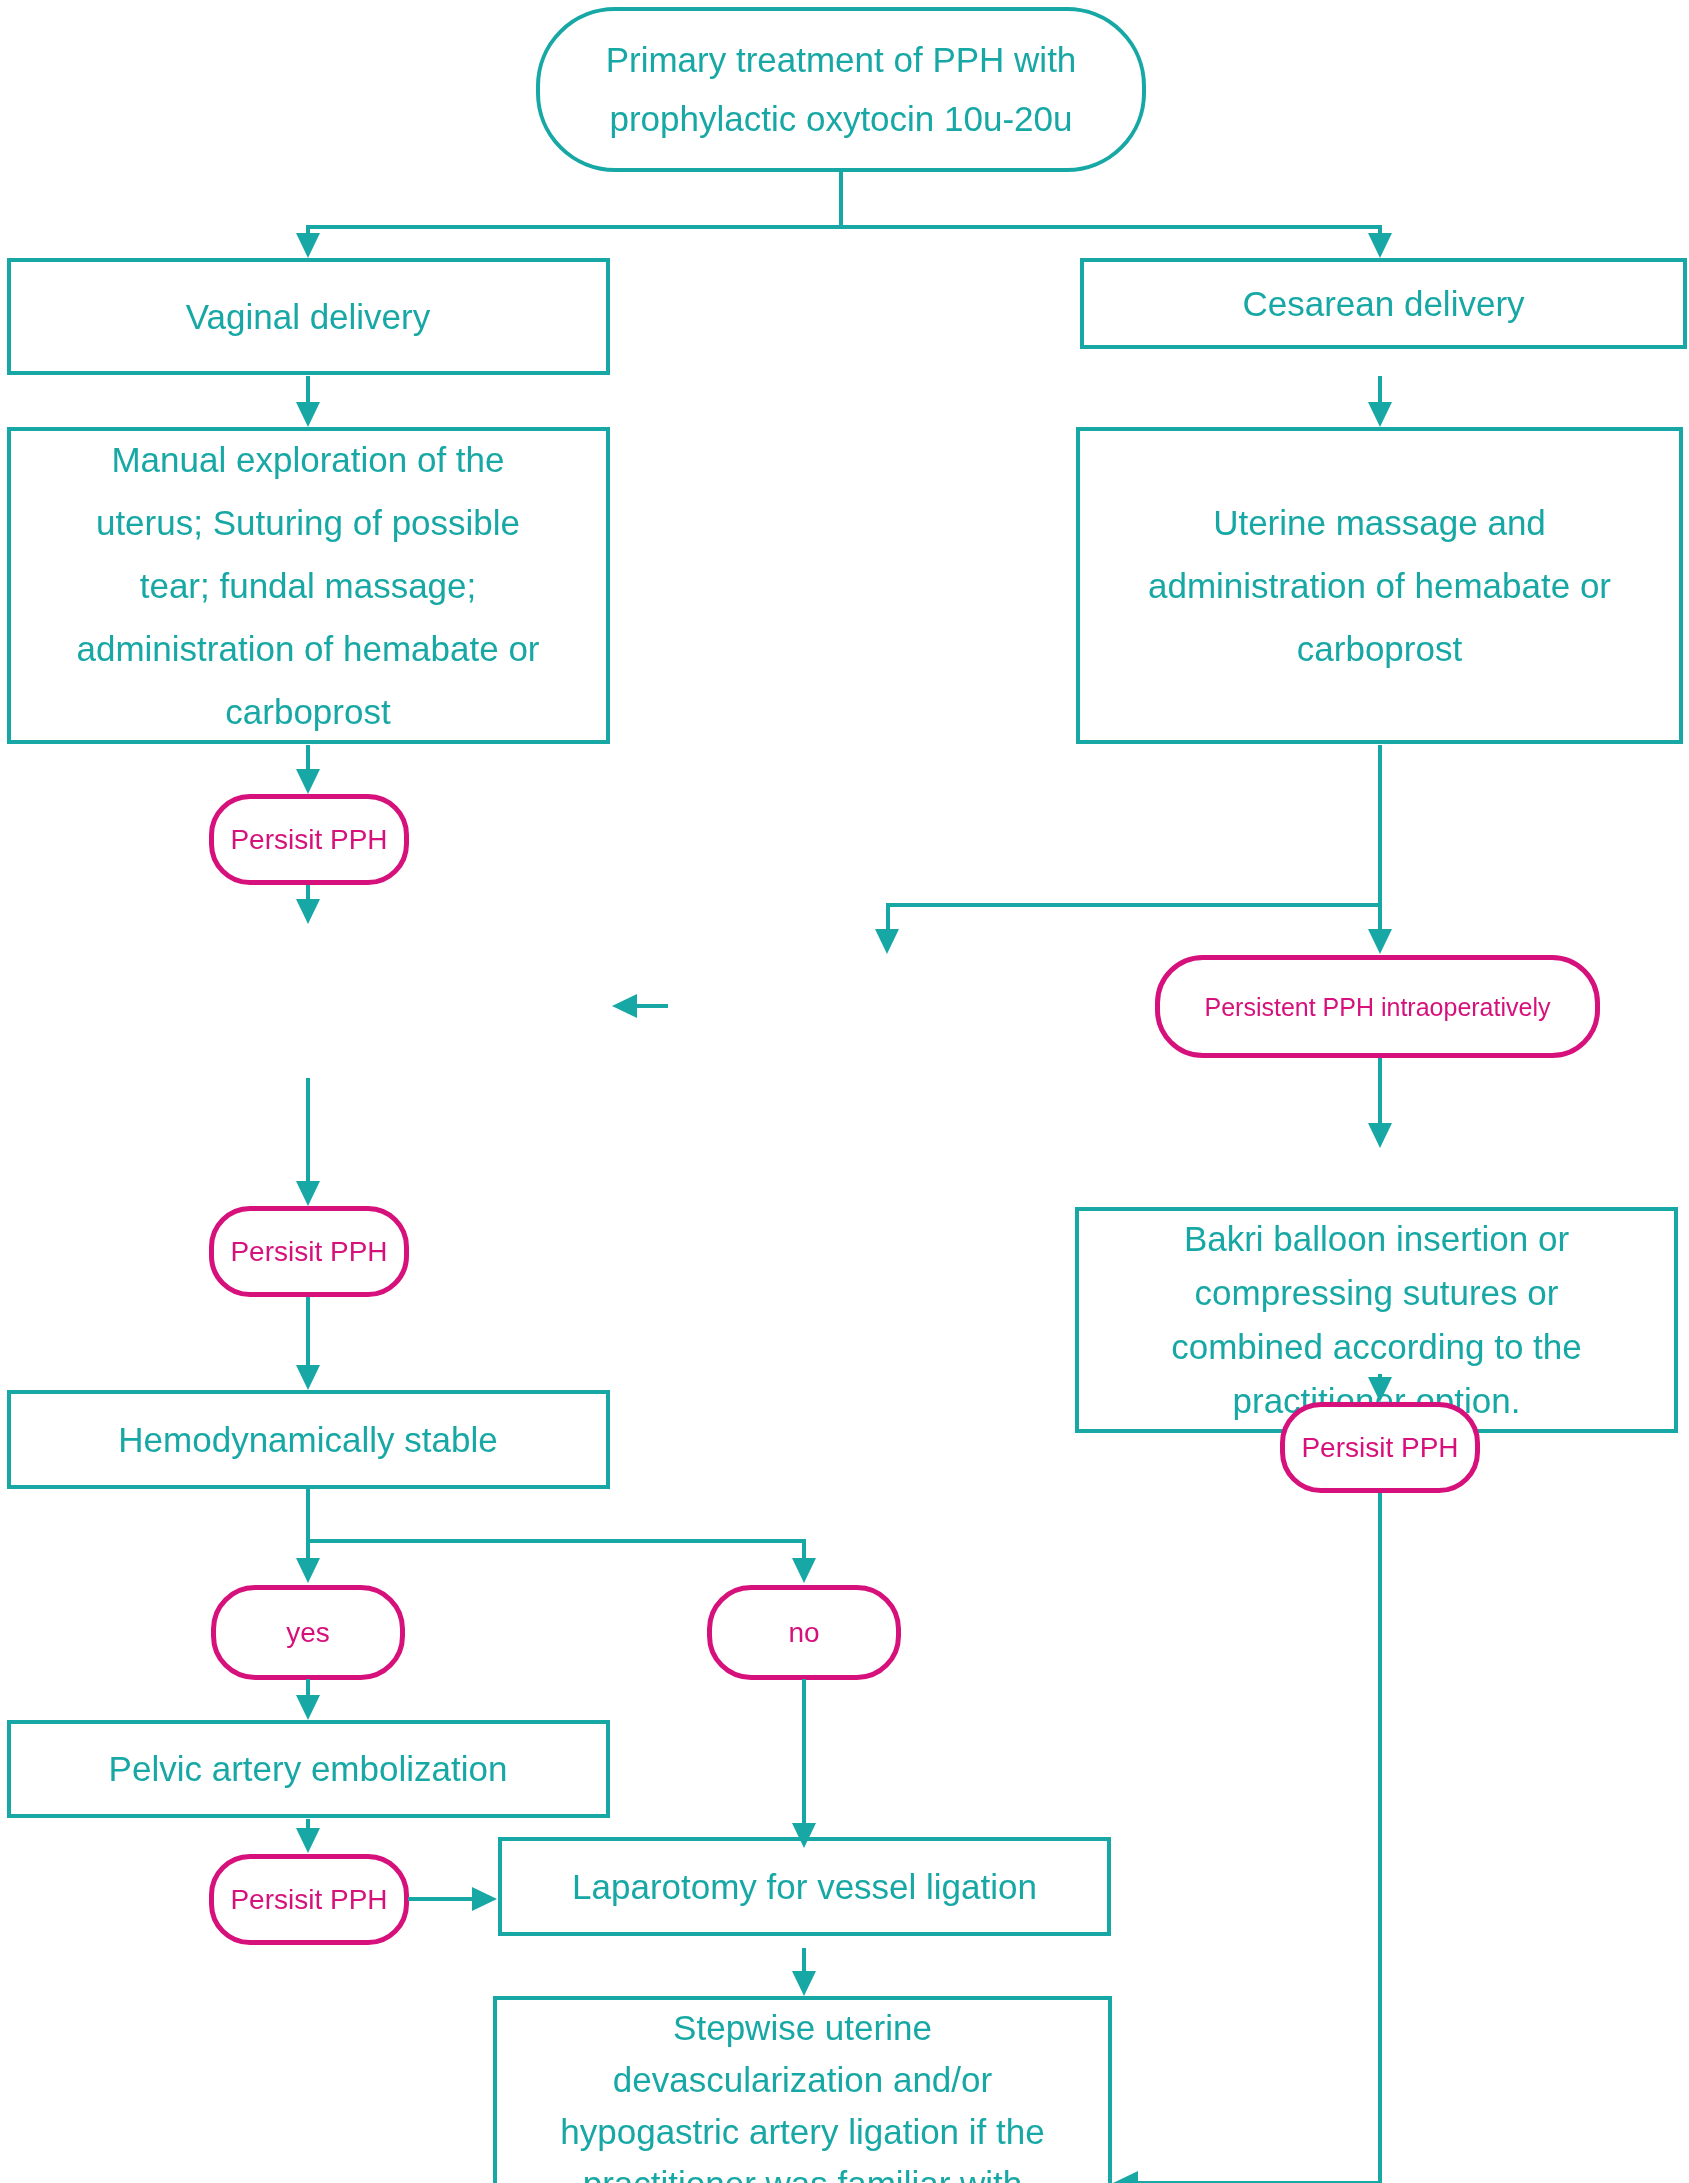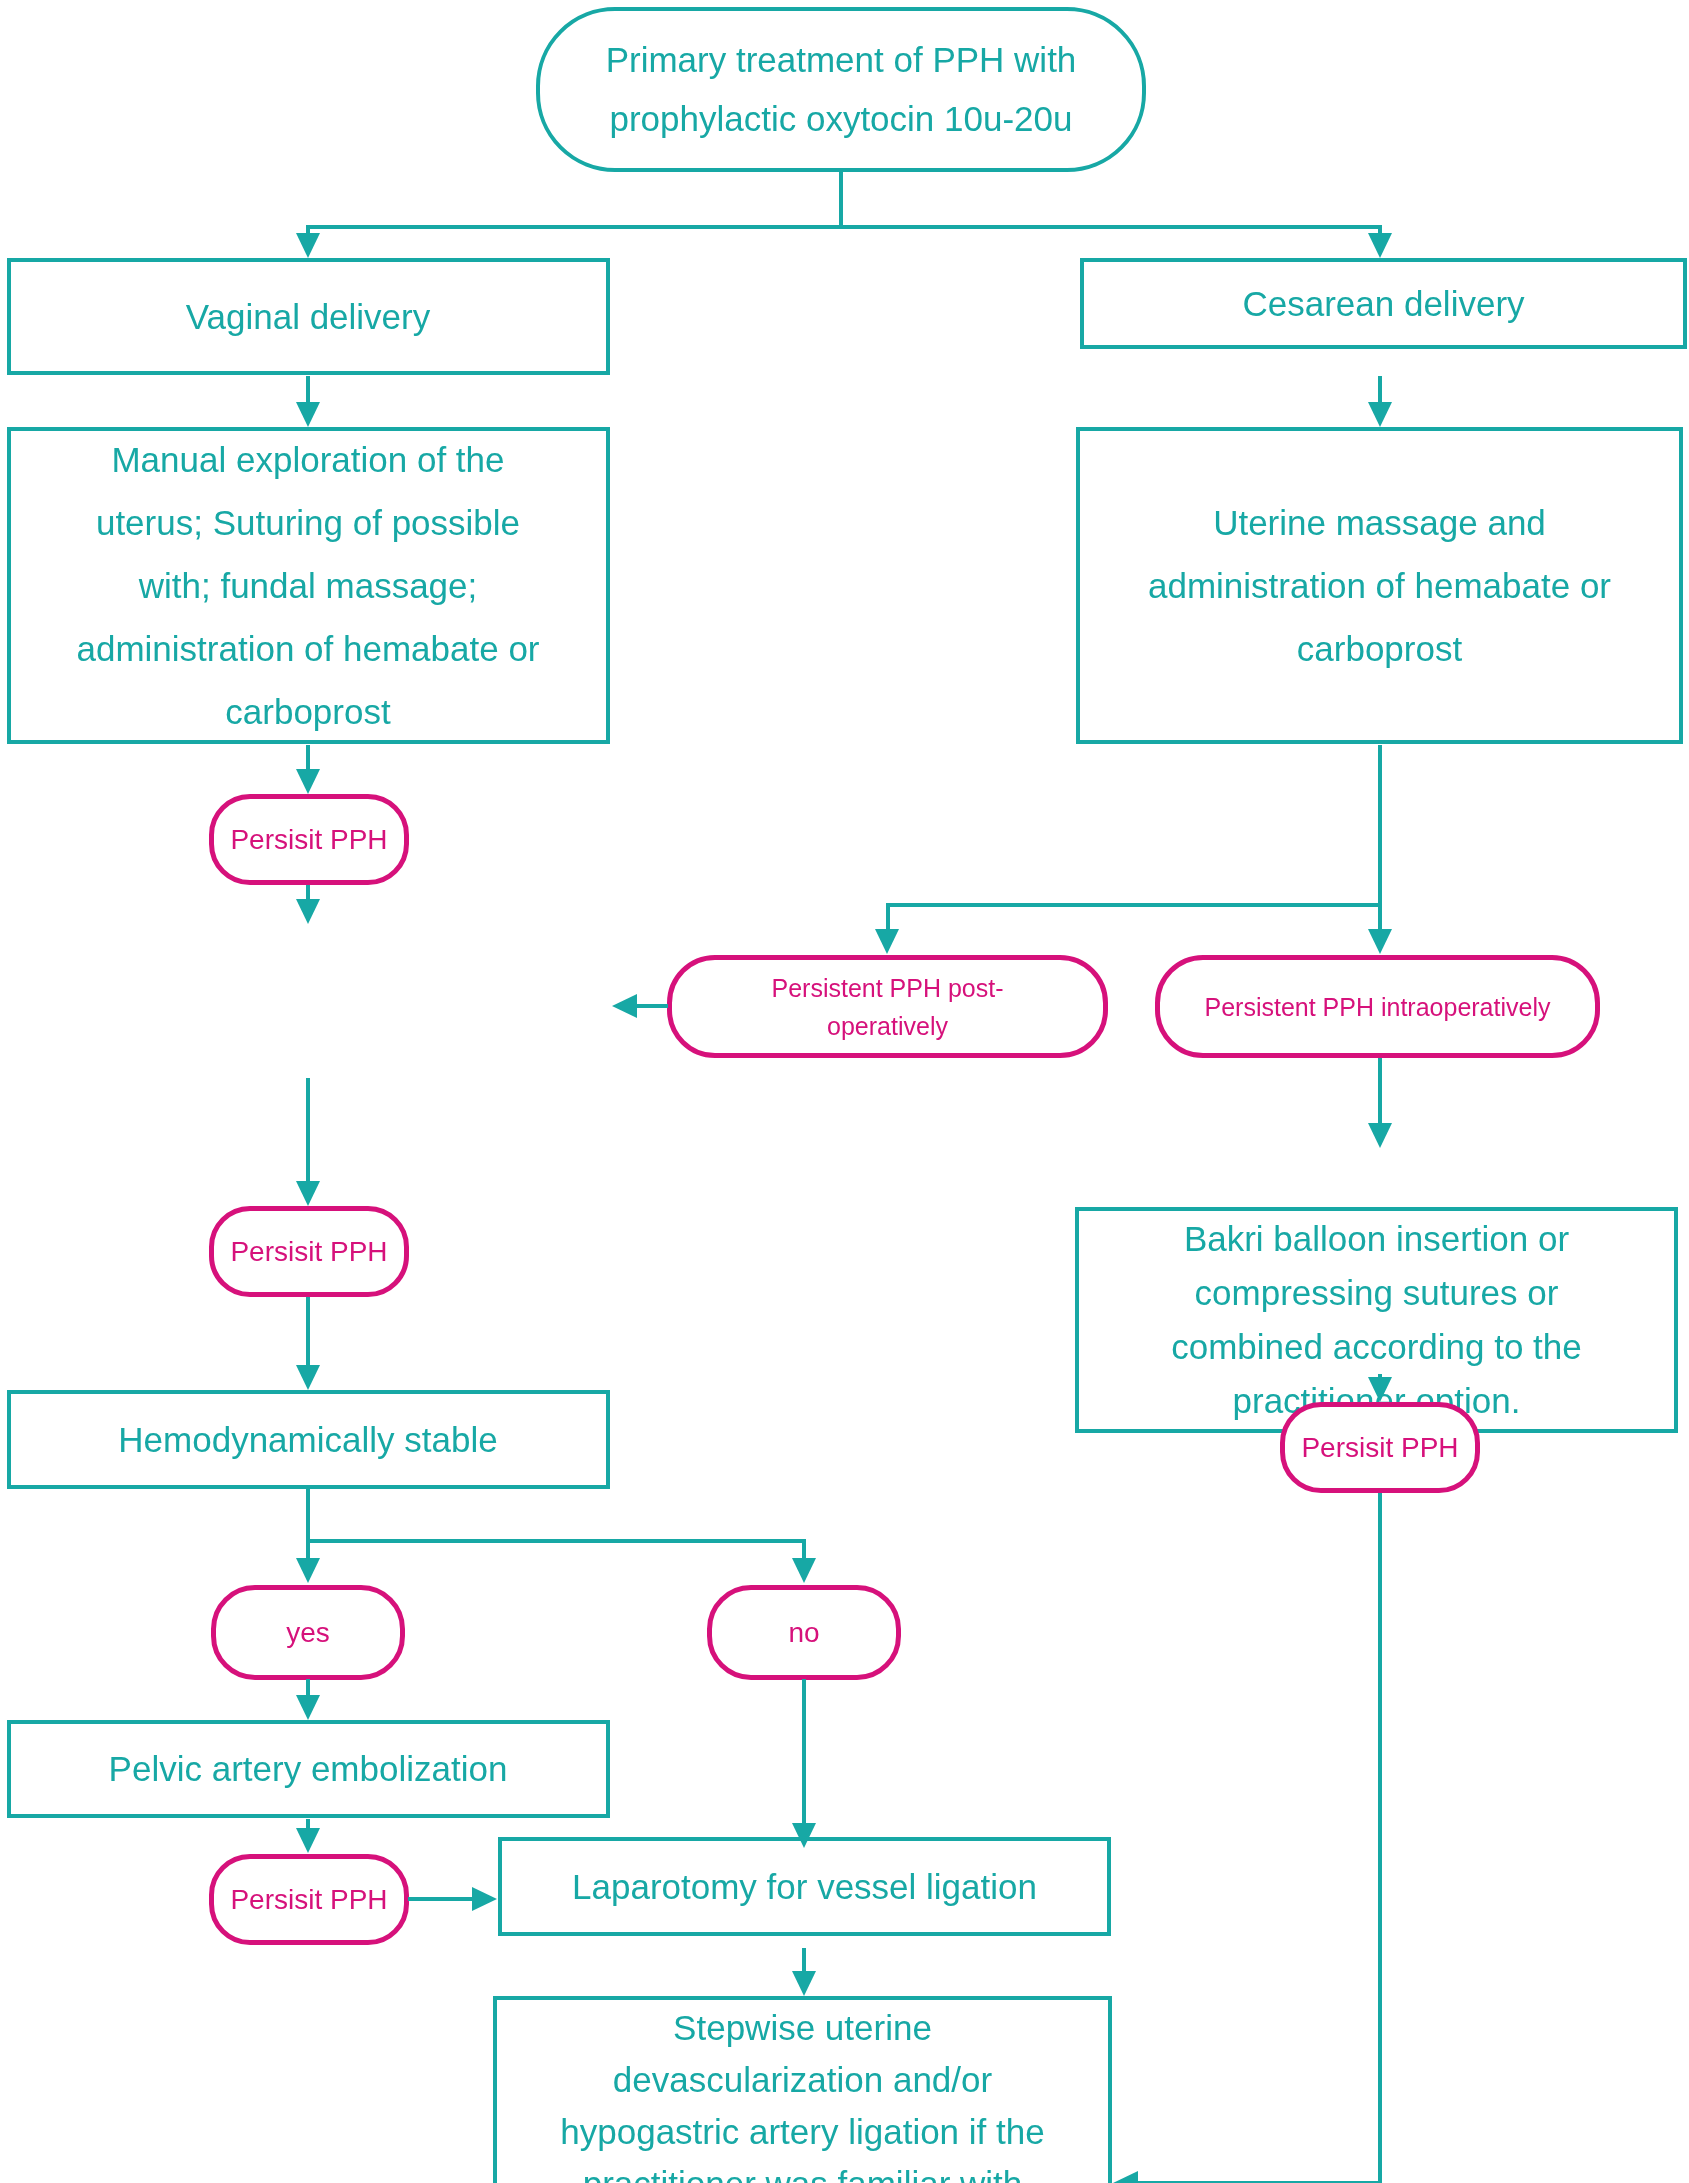--- a/index.html
+++ b/index.html
@@ -58,40 +58,36 @@
     <span class="label">Vaginal delivery</span>
   </div>
 
   <div class="node tbox f80" style="left:1080px;top:258px;width:607px;height:91px;">
     <span class="label">Cesarean delivery</span>
   </div>
 
   <div class="node tbox f80 lh145" style="left:6.5px;top:427px;width:603px;height:317px;">
     <span class="label">Manual exploration of the
 uterus; Suturing of possible
-with; fundal massage;
+tear; fundal massage;
 administration of hemabate or
 carboprost</span>
   </div>
 
   <div class="node tbox f80 lh145" style="left:1076px;top:427px;width:607px;height:317px;">
     <span class="label">Uterine massage and
 administration of hemabate or
 carboprost</span>
   </div>
 
   <div class="node ppill f64" style="left:209px;top:794px;width:200px;height:91px;border-radius:41px;">
     <span class="label">Persisit PPH</span>
   </div>
 
 
-  <div class="node ppill f58" style="left:667px;top:955px;width:441px;height:103px;border-radius:48px;">
-    <span class="label">Persistent PPH post-
-operatively</span>
-  </div>
 
   <div class="node ppill f58" style="left:1155px;top:955px;width:445px;height:103px;border-radius:48px;">
     <span class="label">Persistent PPH intraoperatively</span>
   </div>
 
   <div class="node tbox f80 lh124" style="left:1075px;top:1207px;width:603px;height:226px;">
     <span class="label">Bakri balloon insertion or
 compressing sutures or
 combined according to the
 practitioner option.</span>

